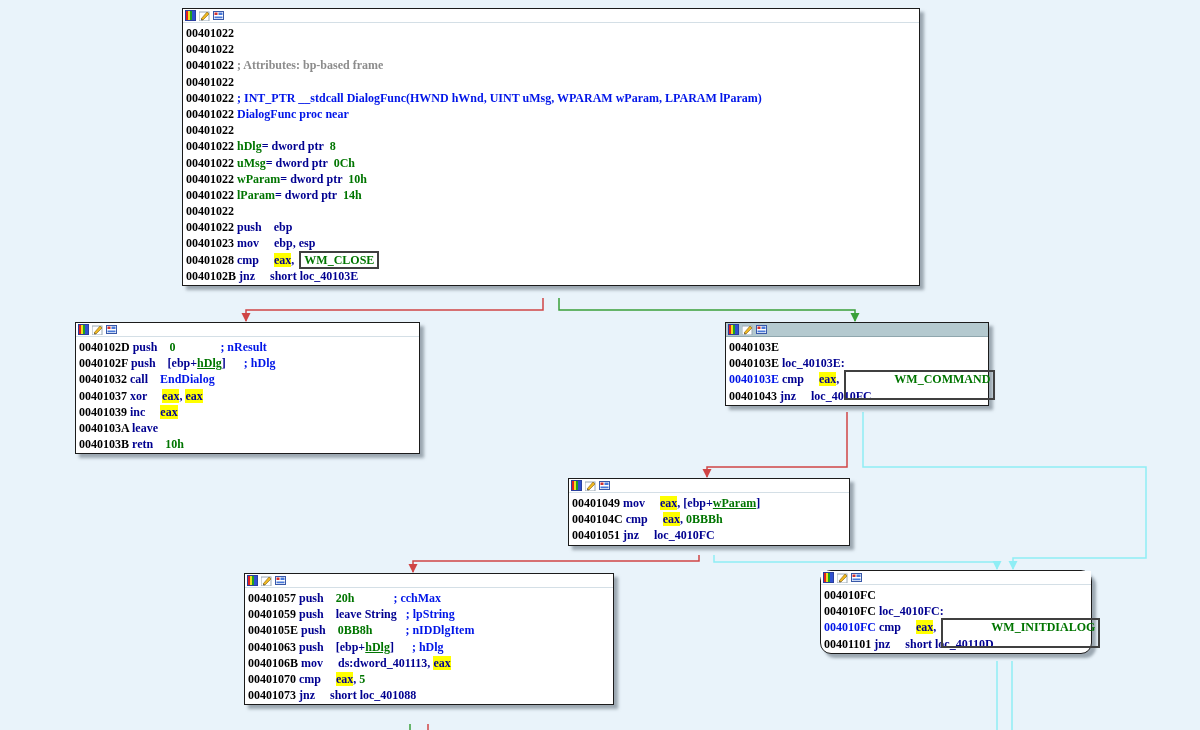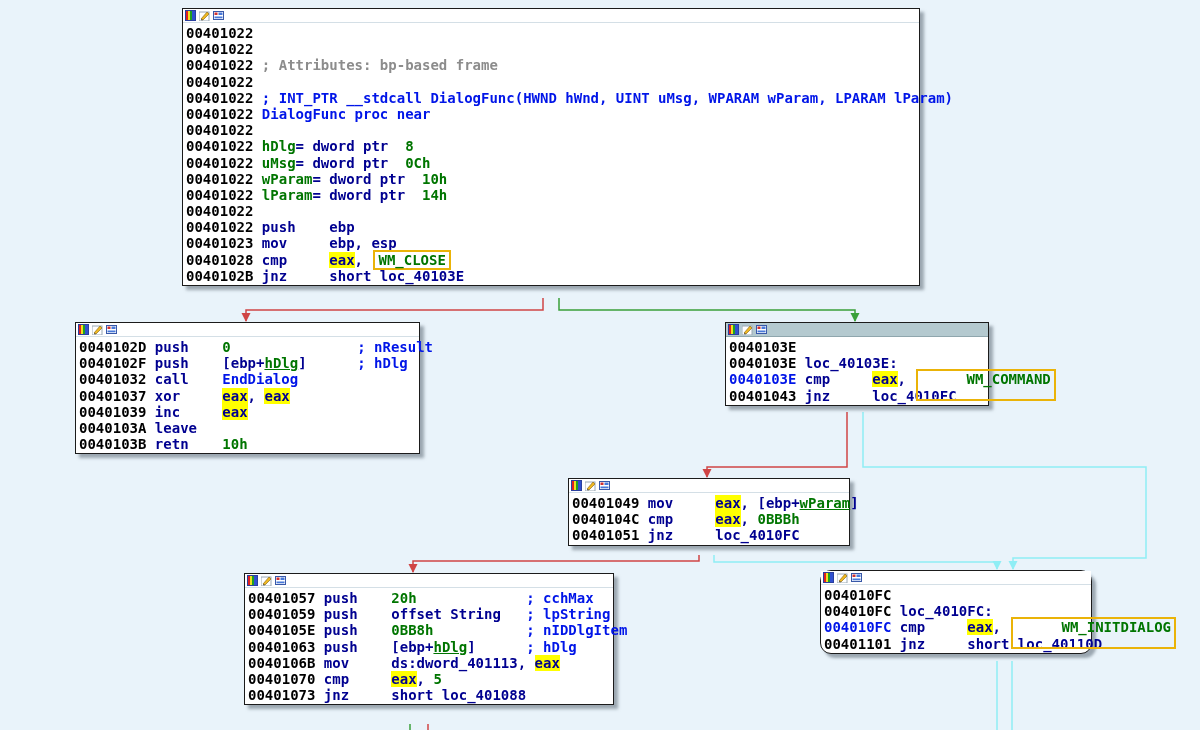--- a/index.html
+++ b/index.html
@@ -13,32 +13,32 @@
     box-shadow:4px 4px 3px rgba(130,142,152,0.75);
   }
   .node-header {
     height:14px; display:flex; align-items:center; gap:3px;
     padding-left:2px; background:#ffffff; border-bottom:1px solid #d4dfe6;
   }
   .node.selected .node-header { background:#b4c9cf; border-bottom:1px solid #8fa6ad; }
   .node-body { padding:2px 3px 1px 3px; }
   .line {
     white-space:pre; height:16.2px; line-height:16.2px;
-    font-size:14px; font-weight:bold; letter-spacing:0;
+    font-size:12px; font-weight:bold; letter-spacing:0;font-family:Liberation Serif, serif;
   }
   .seg-a   { color:#000000; }
   .seg-ab  { color:#0015e8; }
   .seg-c   { color:#000090; }
   .seg-g   { color:#007500; }
   .seg-gu  { color:#007500; text-decoration:underline; }
   .seg-cm  { color:#8c8c8c; }
   .seg-b   { color:#0015e8; }
   .seg-hl  { background:#ffff00; color:#000090; }
   .seg-boxg, .seg-boxg2 {
-    color:#007500; border:2px solid #eab308; padding:0 3px;
+    color:#007500; border:2px solid #404040; padding:0 3px;
     margin-left:2px; margin-top:-2px;
   }
   .seg-boxg2 { position:relative; padding-bottom:12px; margin-bottom:-14px; background:transparent;padding-left:48px; }
   .hicon { width:11px; height:11px; display:block; }
 </style>
 </head>
 <body style="background: rgb(233, 243, 250);">
 
 <div class="graph">
   <svg class="edges" width="1200" height="730" viewBox="0 0 1200 730">
@@ -232,21 +232,21 @@
           <svg class="hicon" viewBox="0 0 11 11">
             <rect x="0.5" y="1.5" width="10" height="8" fill="#ffffff" stroke="#3858a8" stroke-width="1"></rect>
             <rect x="1.5" y="2.5" width="3" height="2.5" fill="#d03030"></rect>
             <rect x="5.5" y="2.5" width="4" height="2.5" fill="#4878d8"></rect>
             <rect x="1.5" y="6.5" width="8" height="1.8" fill="#4878d8"></rect>
           </svg>
         </span>
       </div>
       <div class="node-body">
         <div class="line"><span class="seg-a">00401057 </span><span class="seg-c">push    </span><span class="seg-g">20h</span><span class="seg-c">             </span><span class="seg-b">; cchMax</span></div>
-        <div class="line"><span class="seg-a">00401059 </span><span class="seg-c">push    </span><span class="seg-c">offset String</span><span class="seg-c">   </span><span class="seg-b">; lpString</span></div>
+        <div class="line"><span class="seg-a">00401059 </span><span class="seg-c">push    </span><span class="seg-c">leave String</span><span class="seg-c">   </span><span class="seg-b">; lpString</span></div>
         <div class="line"><span class="seg-a">0040105E </span><span class="seg-c">push    </span><span class="seg-g">0BB8h</span><span class="seg-c">           </span><span class="seg-b">; nIDDlgItem</span></div>
         <div class="line"><span class="seg-a">00401063 </span><span class="seg-c">push    </span><span class="seg-c">[ebp+</span><span class="seg-gu">hDlg</span><span class="seg-c">]</span><span class="seg-c">      </span><span class="seg-b">; hDlg</span></div>
         <div class="line"><span class="seg-a">0040106B </span><span class="seg-c">mov     </span><span class="seg-c">ds:dword_401113, </span><span class="seg-hl">eax</span></div>
         <div class="line"><span class="seg-a">00401070 </span><span class="seg-c">cmp     </span><span class="seg-hl">eax</span><span class="seg-c">, </span><span class="seg-g">5</span></div>
         <div class="line"><span class="seg-a">00401073 </span><span class="seg-c">jnz     </span><span class="seg-c">short loc_401088</span></div>
       </div>
     </div>
     <div class="node" style="left: 820px; top: 570px; width: 272px; border-radius: 11px;">
       <div class="node-header">
         <span>

